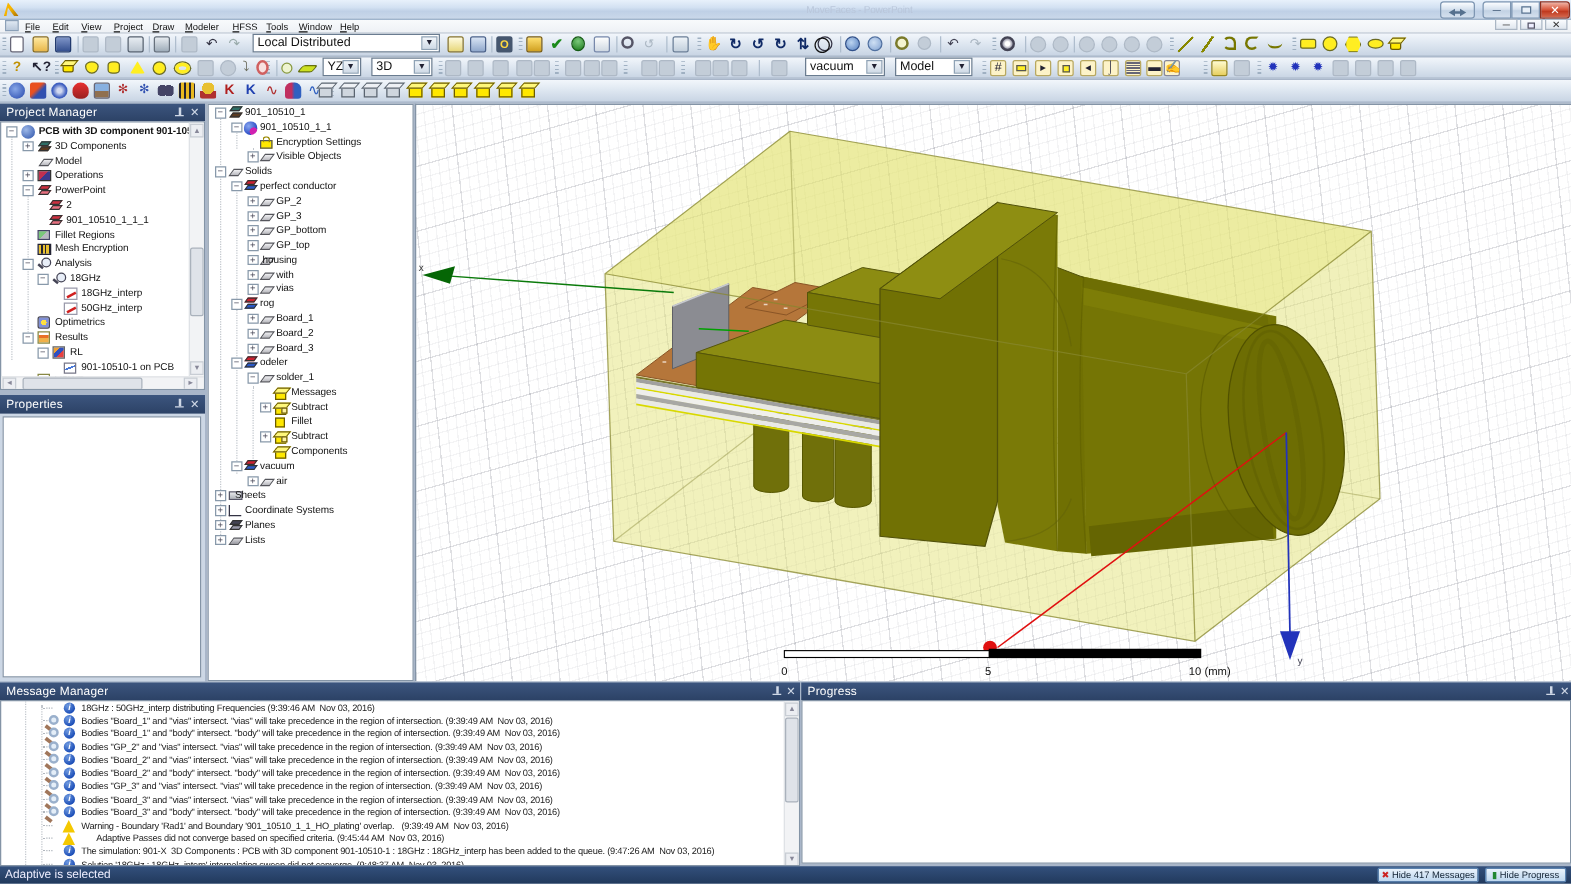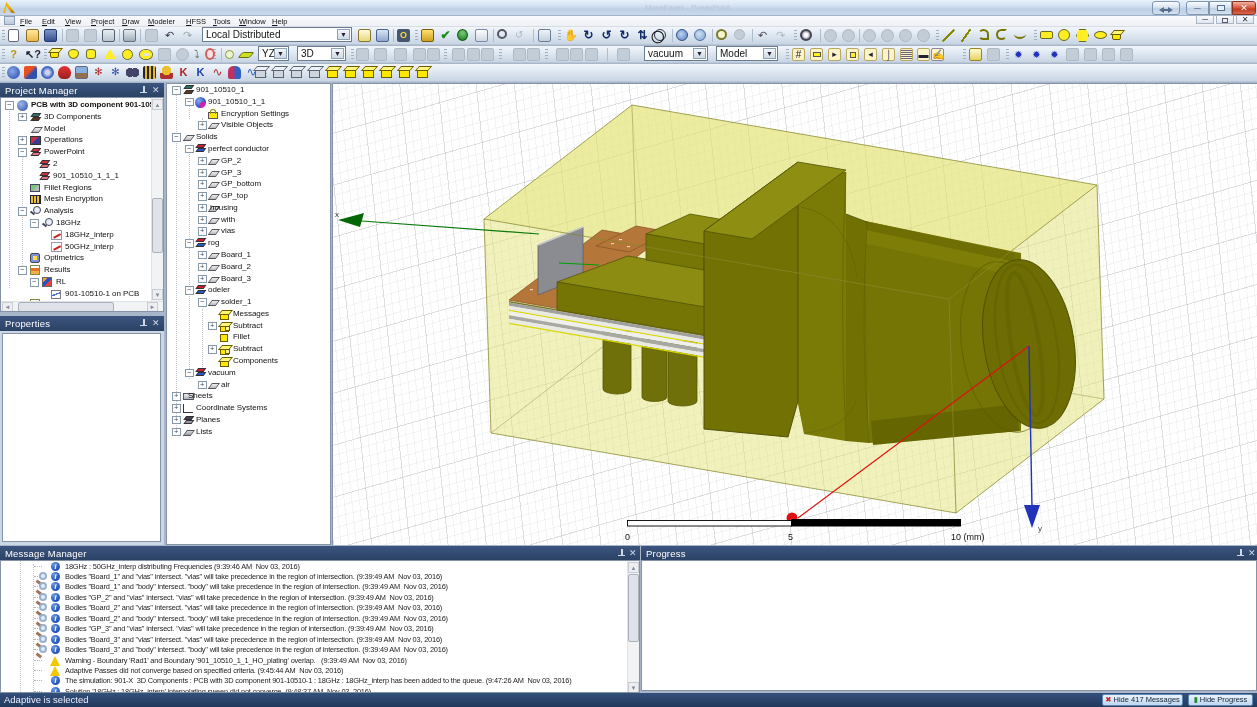--- a/index.html
+++ b/index.html
@@ -701,21 +701,21 @@
       <span style="position:absolute;left:64px;top:0px">Bodies "Board_3" and "body" intersect. "body" will take precedence in the region of intersection. (9:39:49 AM&nbsp; Nov 03, 2016)</span>
     </div>
  <div class="mrow" style="left:0;top:94.55px">
       <span style="position:absolute;left:33px;top:4px;width:8px;border-top:1px dotted #b0b6bd"></span>
       <span class="mwarn" style="left:49px;top:0px"></span>
       <span style="position:absolute;left:64px;top:0px">Warning - Boundary 'Rad1' and Boundary '901_10510_1_1_HO_plating' overlap. &nbsp; (9:39:49 AM&nbsp; Nov 03, 2016)</span>
     </div>
  <div class="mrow" style="left:0;top:105.0px">
       <span style="position:absolute;left:33px;top:4px;width:8px;border-top:1px dotted #b0b6bd"></span>
       <span class="mwarn" style="left:49px;top:0px"></span>
-      <span style="position:absolute;left:64px;top:0px">Adaptive Passes did not converge based on specified criteria. (9:45:44 AM&nbsp; Nov 03, 2016)</span>
+      <span style="position:absolute;left:76px;top:0px">Adaptive Passes did not converge based on specified criteria. (9:45:44 AM&nbsp; Nov 03, 2016)</span>
     </div>
  <div class="mrow" style="left:0;top:115.45px">
       <span style="position:absolute;left:33px;top:4px;width:8px;border-top:1px dotted #b0b6bd"></span>
       <span class="minfo" style="left:50px;top:0px">i</span>
       <span style="position:absolute;left:64px;top:0px">The simulation: 901-X&nbsp; 3D Components : PCB with 3D component 901-10510-1 : 18GHz : 18GHz_interp has been added to the queue. (9:47:26 AM&nbsp; Nov 03, 2016)</span>
     </div>
  <div class="mrow" style="left:0;top:125.9px">
       <span style="position:absolute;left:33px;top:4px;width:8px;border-top:1px dotted #b0b6bd"></span>
       <span class="minfo" style="left:50px;top:0px">i</span>
       <span style="position:absolute;left:64px;top:0px">Solution '18GHz : 18GHz_interp' interpolating sweep did not converge. (9:48:37 AM&nbsp; Nov 03, 2016)</span>

